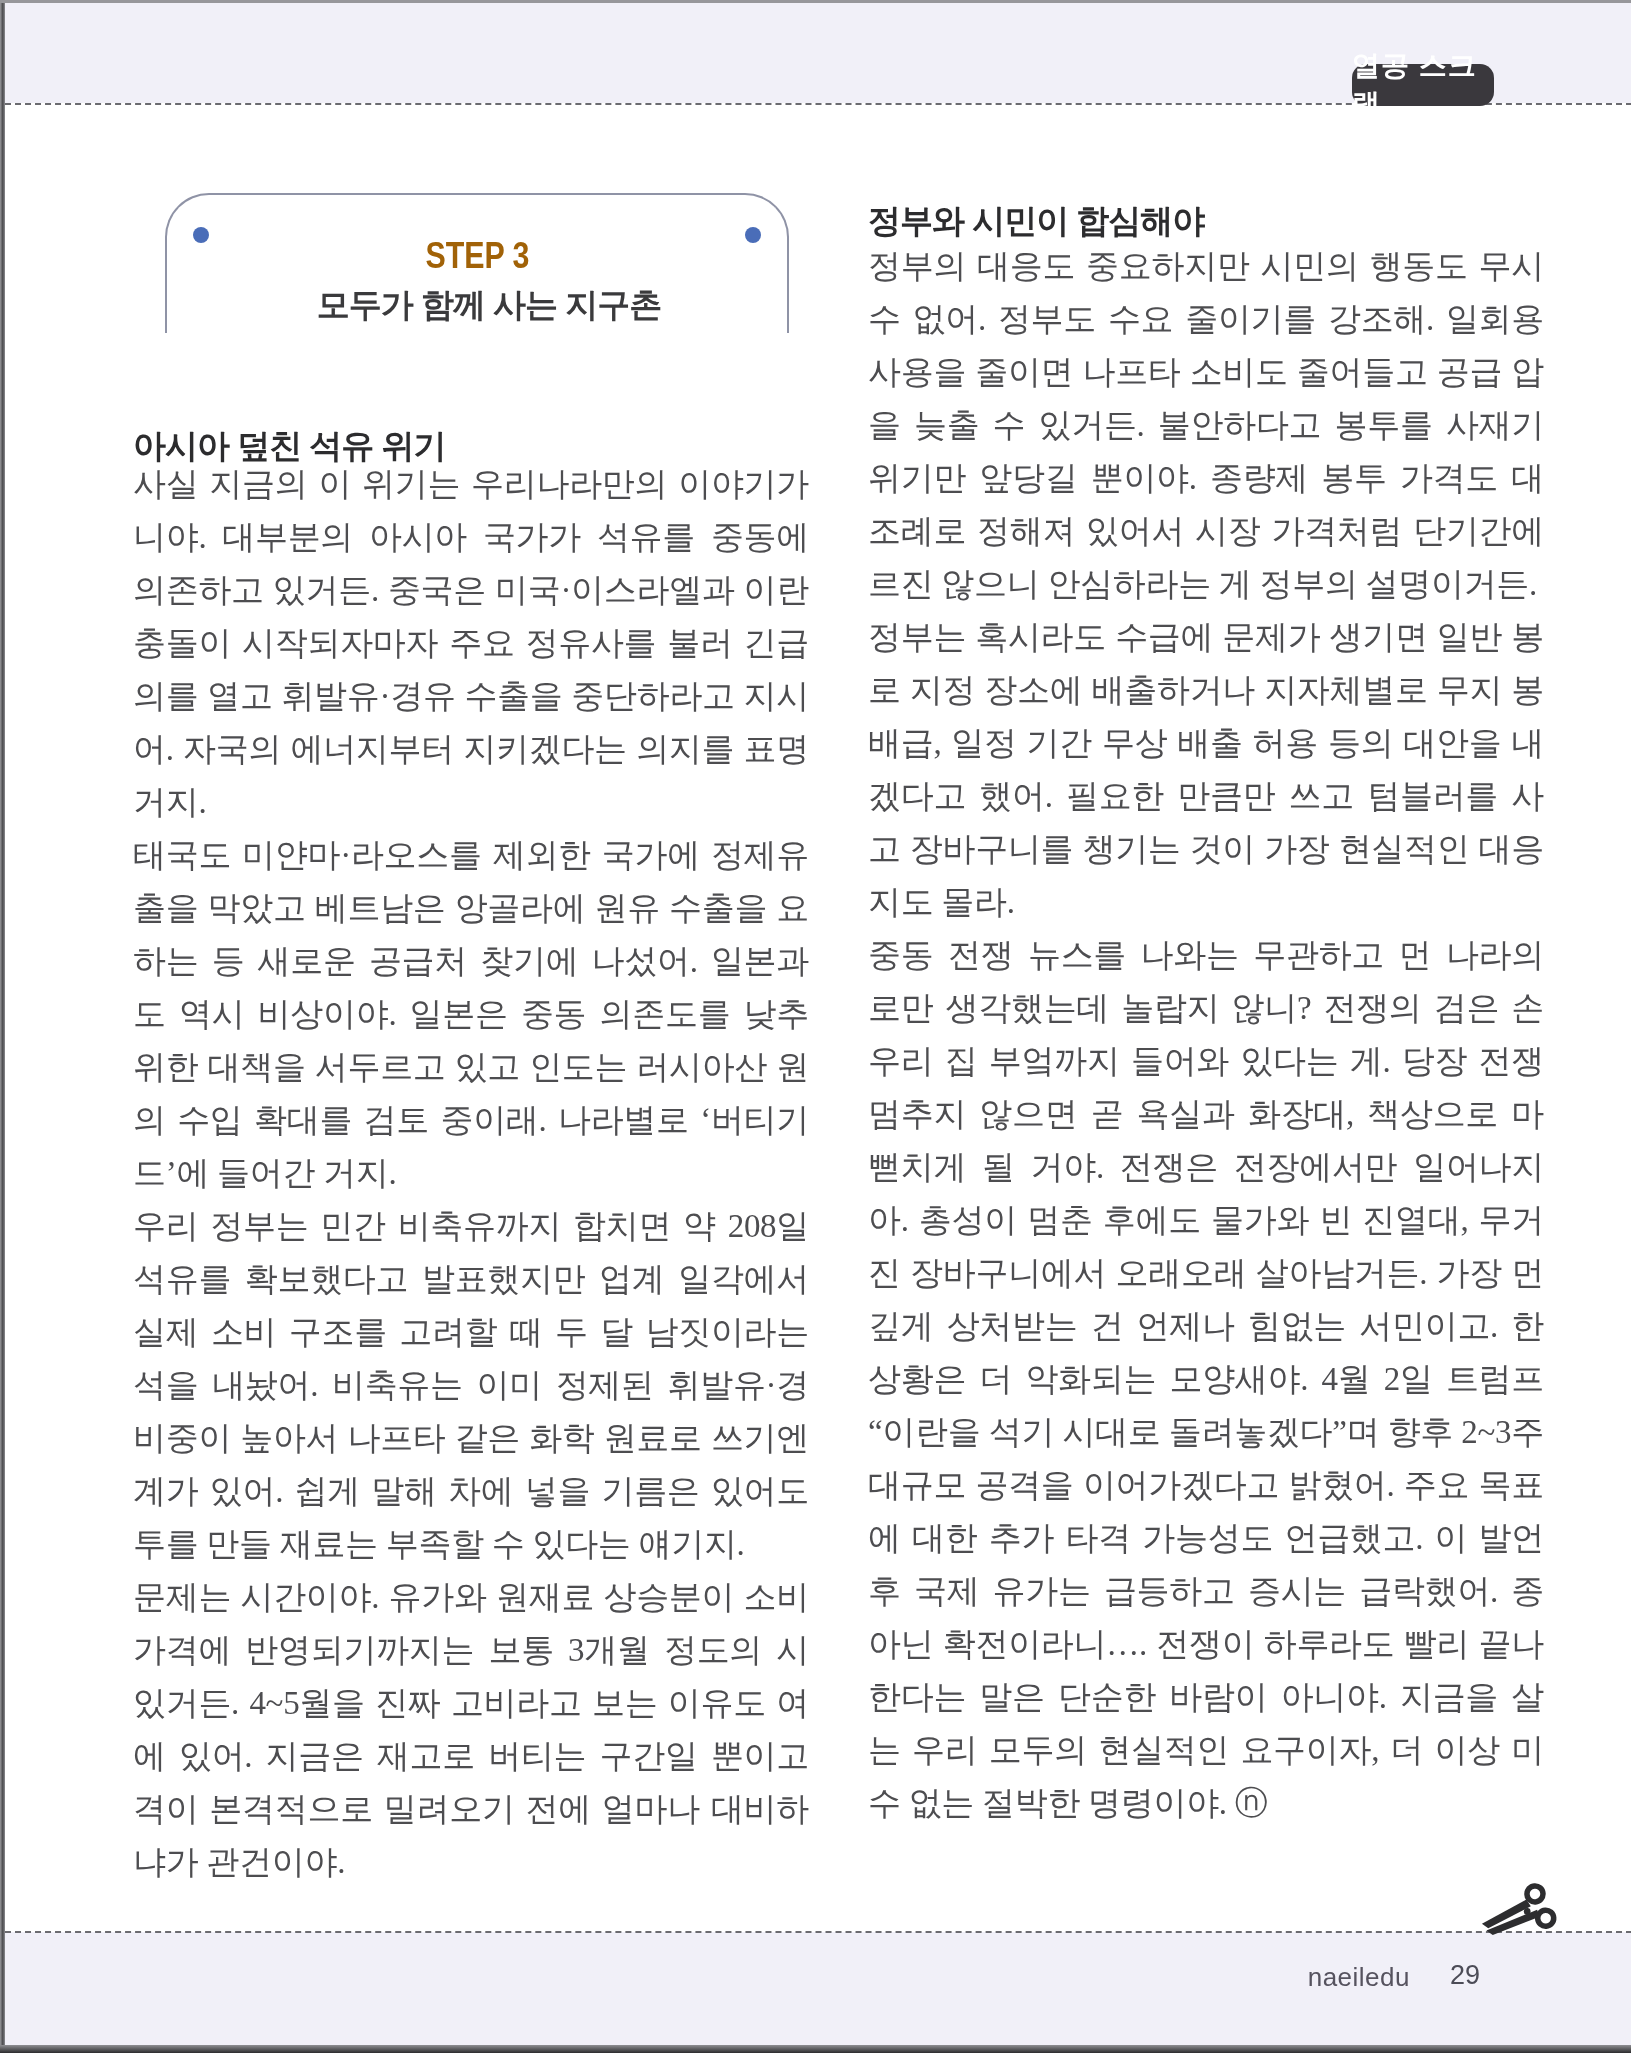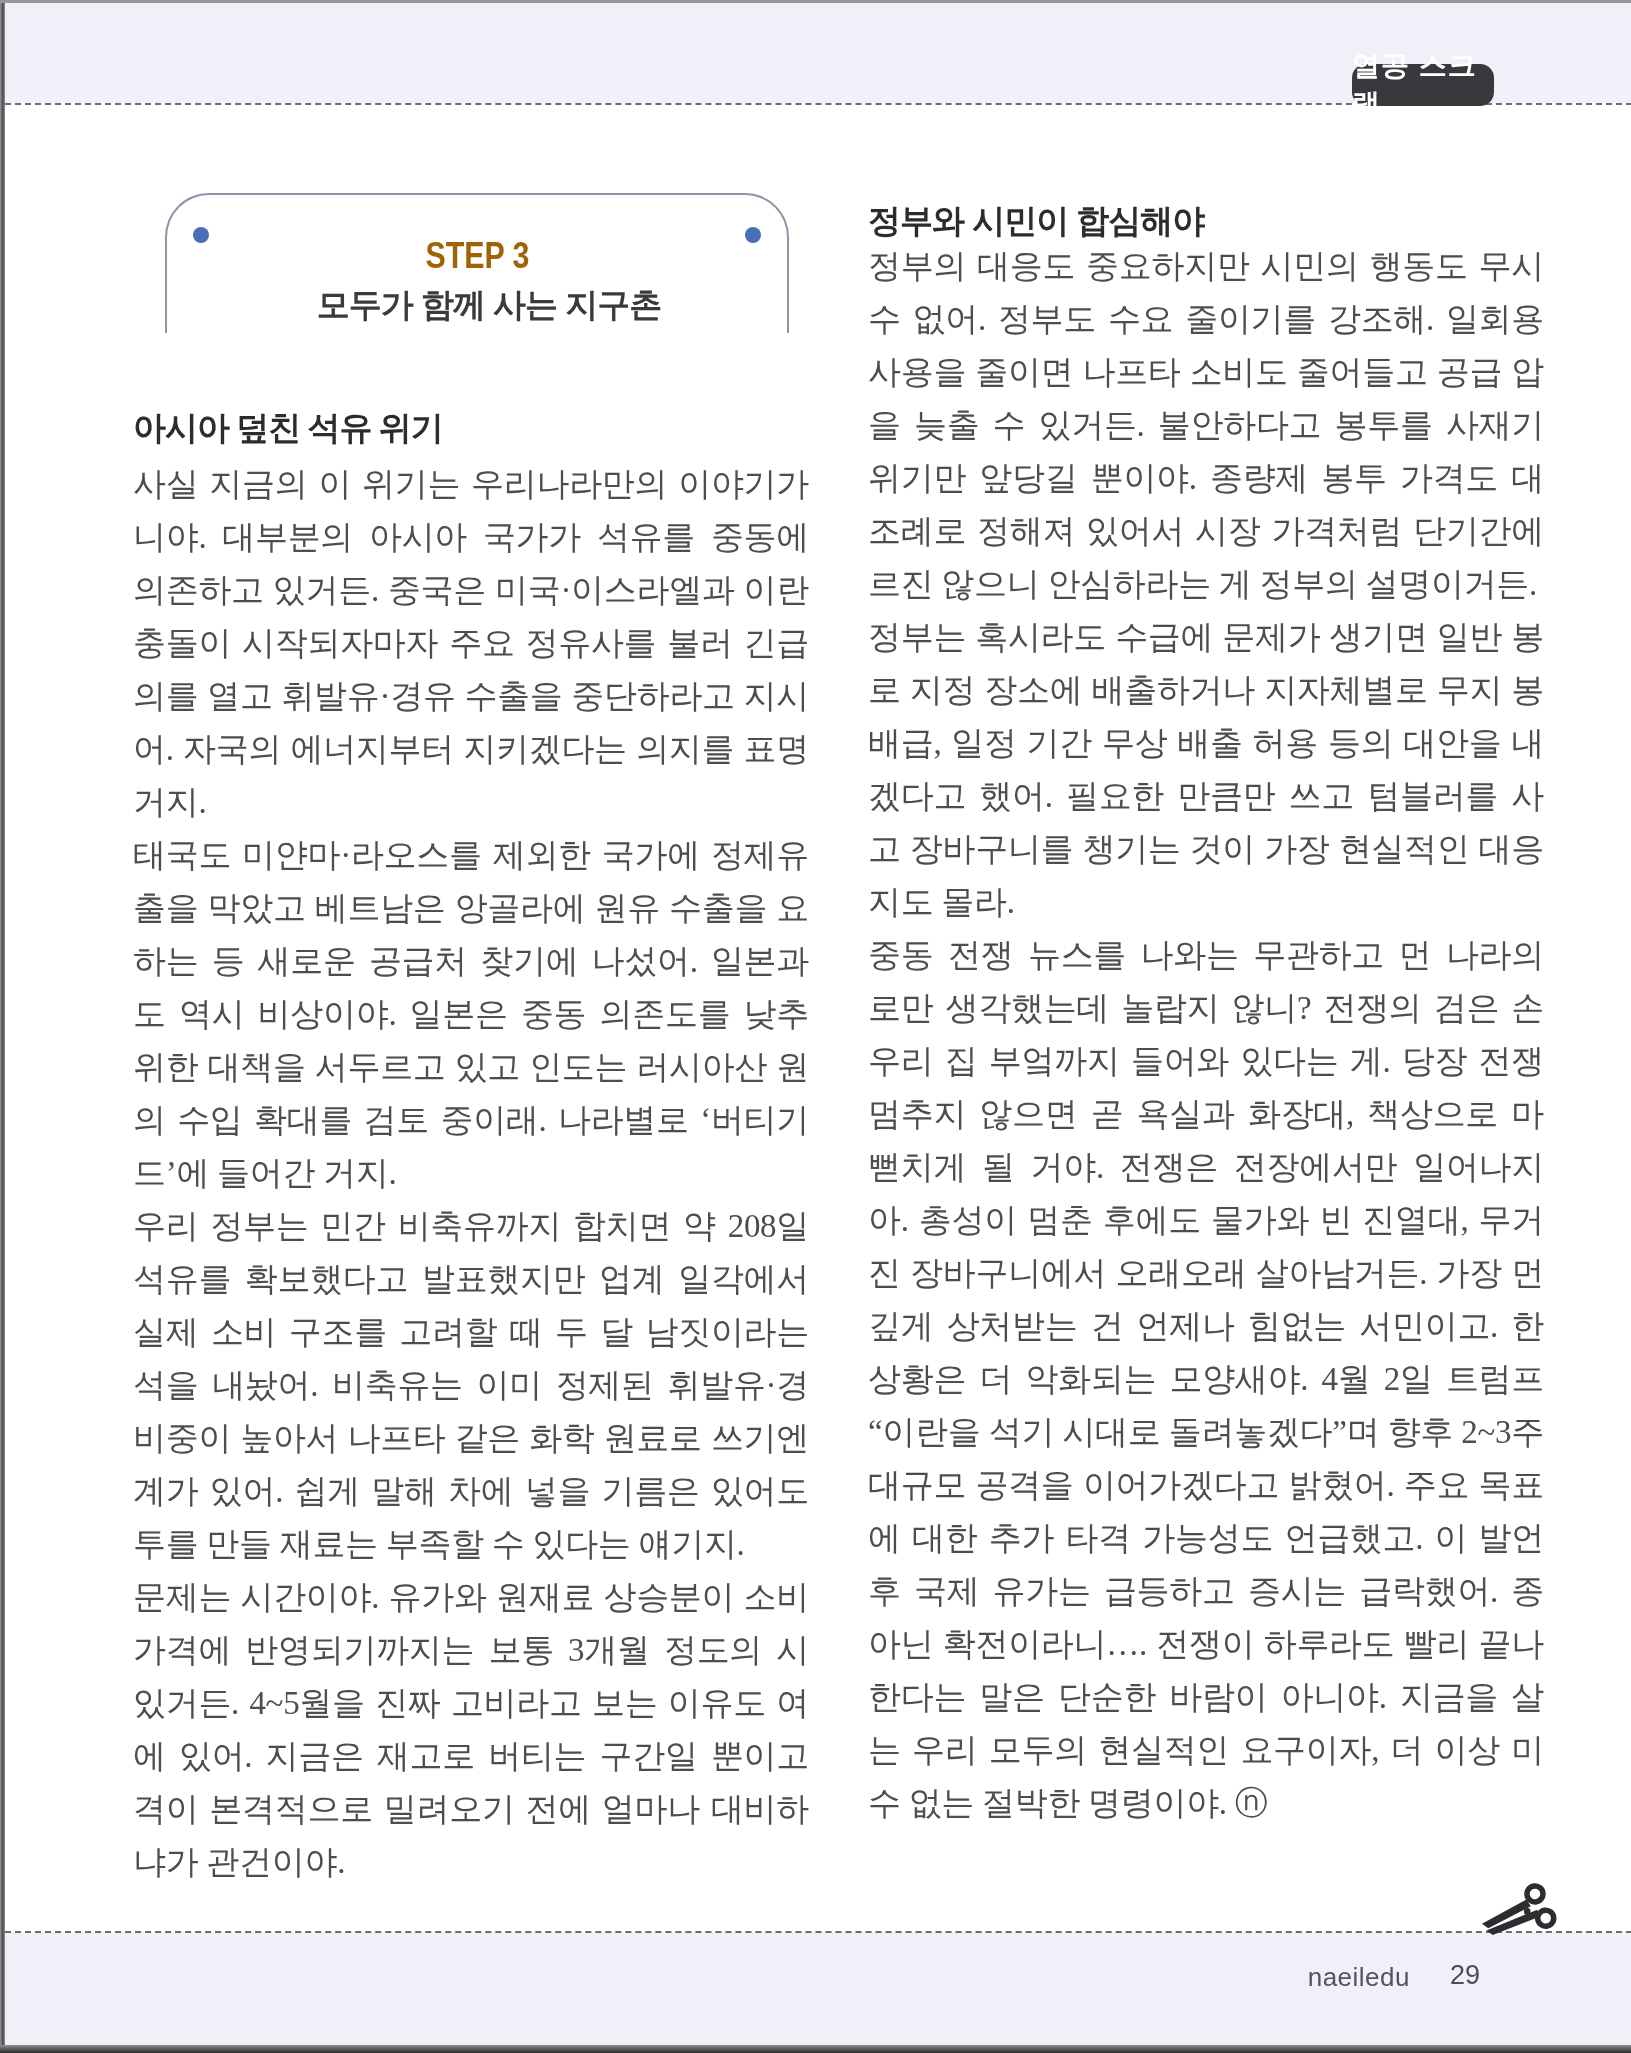--- a/index.html
+++ b/index.html
@@ -53,21 +53,21 @@
   }
 
   .col { position:absolute; width:676px; }
   .col-left  { left:133px; }
   .col-right { left:868px; }
   .col-heading {
     position:absolute; width:676px; height:42px;
     font-family:"Liberation Sans","DejaVu Sans",sans-serif;
     font-size:33px; font-weight:bold; color:#2c2c2e; letter-spacing:-1px;margin-top:16px;
   }
-  #left-heading  { left:133px; top:390px;font-family:Liberation Serif, serif; }
+  #left-heading  { left:133px; top:408px; }
   #right-heading { left:868px; top:183px; }
   #left-lines  { top:458px; }
   #right-lines { top:240px; }
 
   .bline {
     height:53px; line-height:53px; overflow:hidden;
     font-size:33px; color:#4d4d50; letter-spacing:-0.3px;
     text-align:justify; text-align-last:justify; -moz-text-align-last:justify;
   }
   .bline.end { text-align-last:left; -moz-text-align-last:left; }

